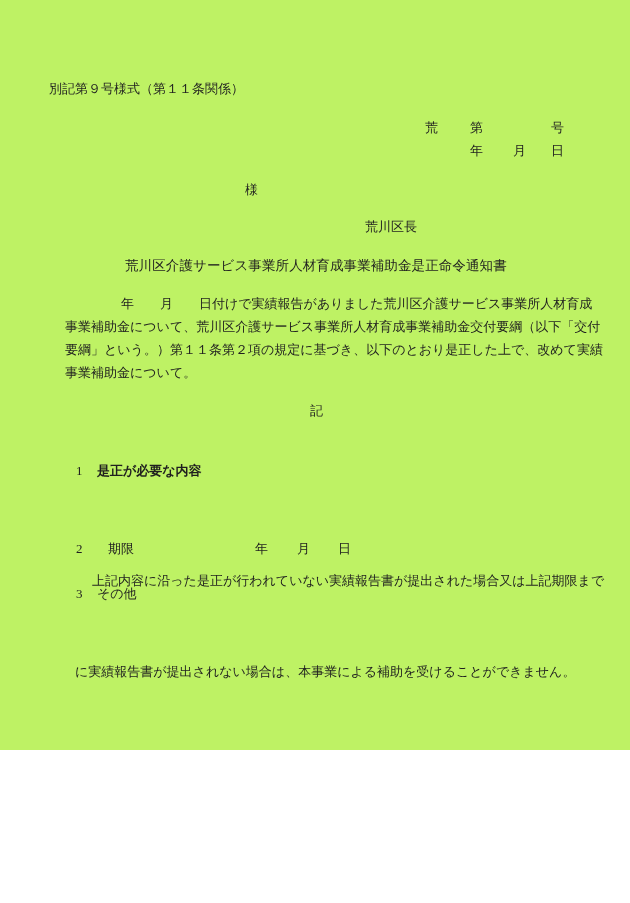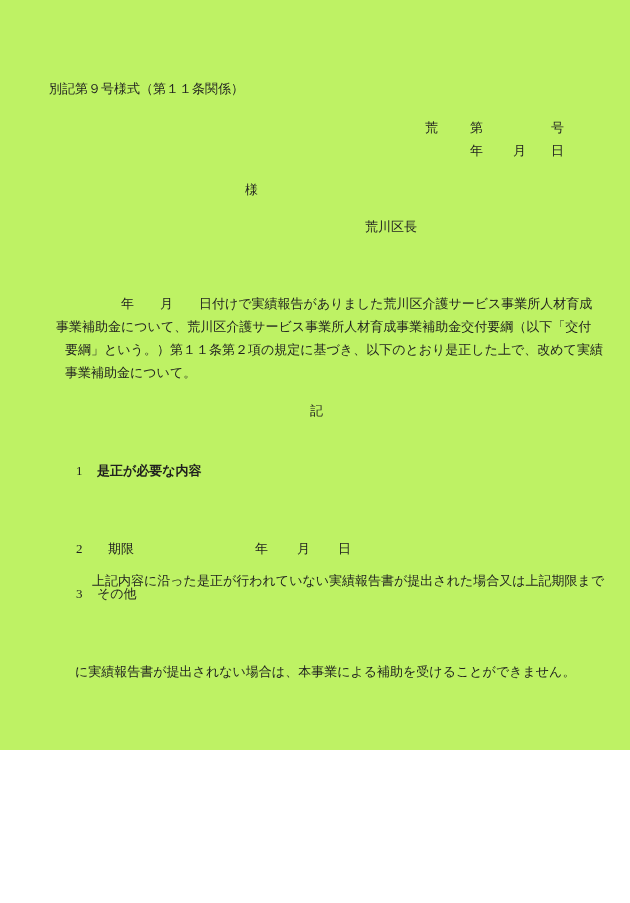--- a/index.html
+++ b/index.html
@@ -41,24 +41,25 @@
   <div>
     <span class="abs" style="left:470px; top:143px;">年</span>
     <span class="abs" style="left:513px; top:143px;">月</span>
     <span class="abs" style="left:551px; top:143px;">日</span>
   </div>
 
   <div class="abs" style="left:245px; top:182px;">様</div>
 
   <div class="abs" style="left:365px; top:219px;text-align:right;">荒川区長</div>
 
+  <div class="abs title-line" style="left:125px; top:258px;">荒川区介護サービス事業所人材育成事業補助金是正命令通知書</div>
 
   <div>
     <div class="abs" style="left:121px; top:296px;">年　　月　　日付けで実績報告がありました荒川区介護サービス事業所人材育成</div>
-    <div class="abs" style="left:56px; top:319px;">事業補助金について、荒川区介護サービス事業所人材育成事業補助金交付要綱（以下「交付</div>
+    <div class="abs" style="left:65px; top:319px;">事業補助金について、荒川区介護サービス事業所人材育成事業補助金交付要綱（以下「交付</div>
     <div class="abs" style="left:65px; top:342px;">要綱」という。）第１１条第２項の規定に基づき、以下のとおり是正した上で、改めて実績</div>
     <div class="abs" style="left:65px; top:365px;">事業補助金について。</div>
   </div>
 
   <div class="abs" style="left:310px; top:403px;">記</div>
 
   <div>
     <span class="abs" style="left:76px; top:463px;">1</span>
     <span class="abs" style="left:97px; top:463px;font-weight:bold;">是正が必要な内容</span>
   </div>

